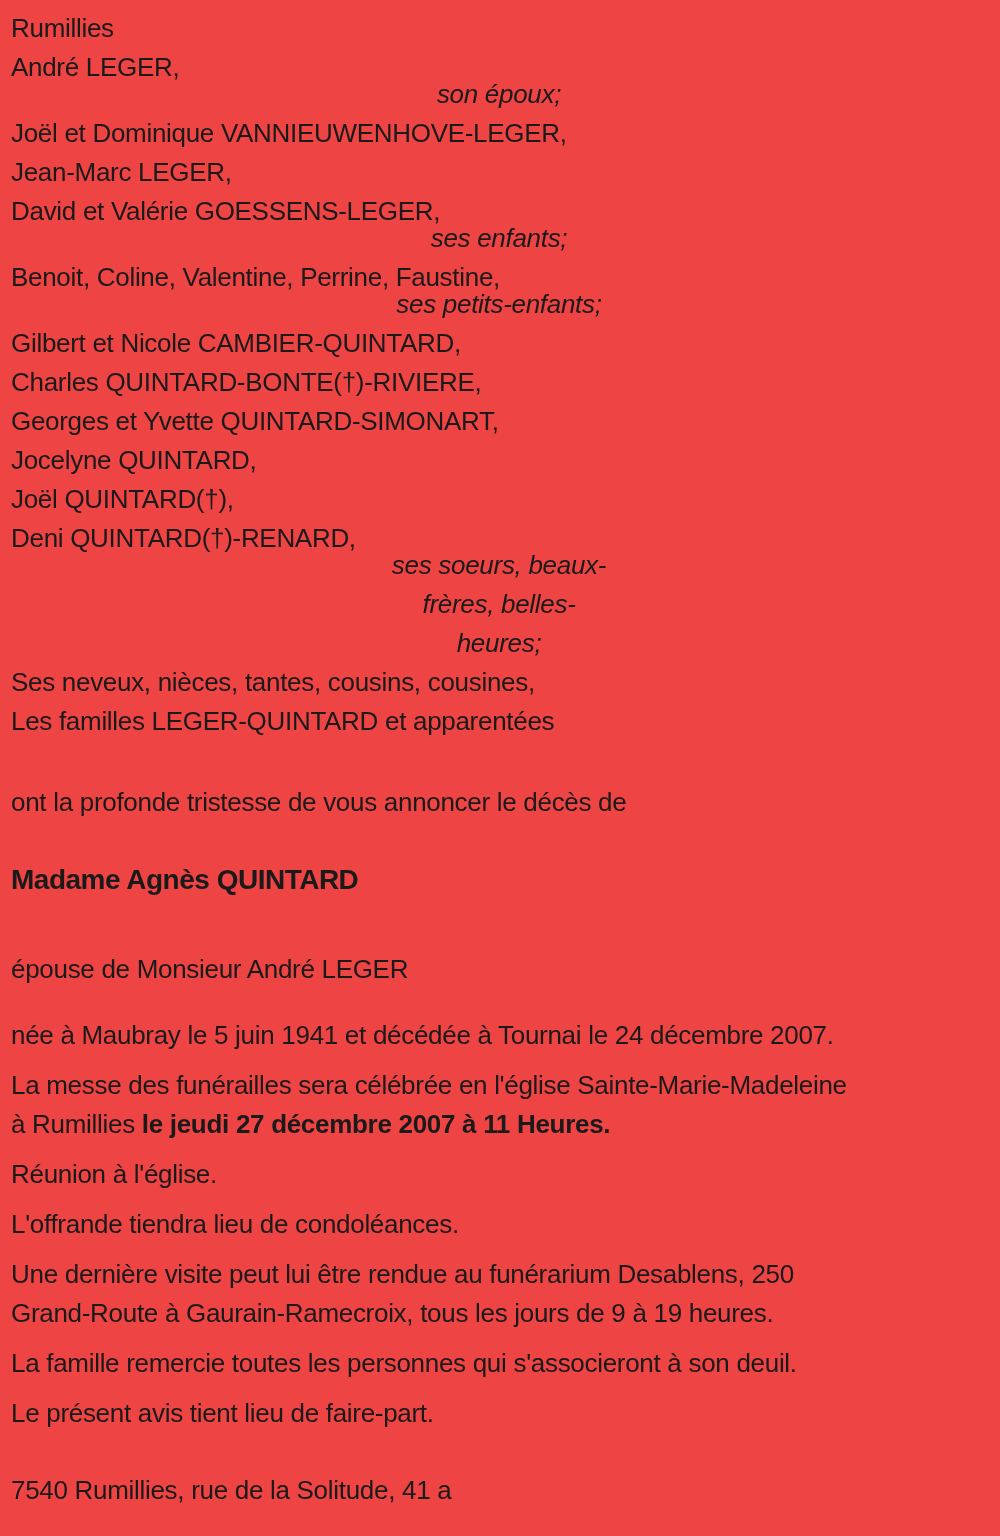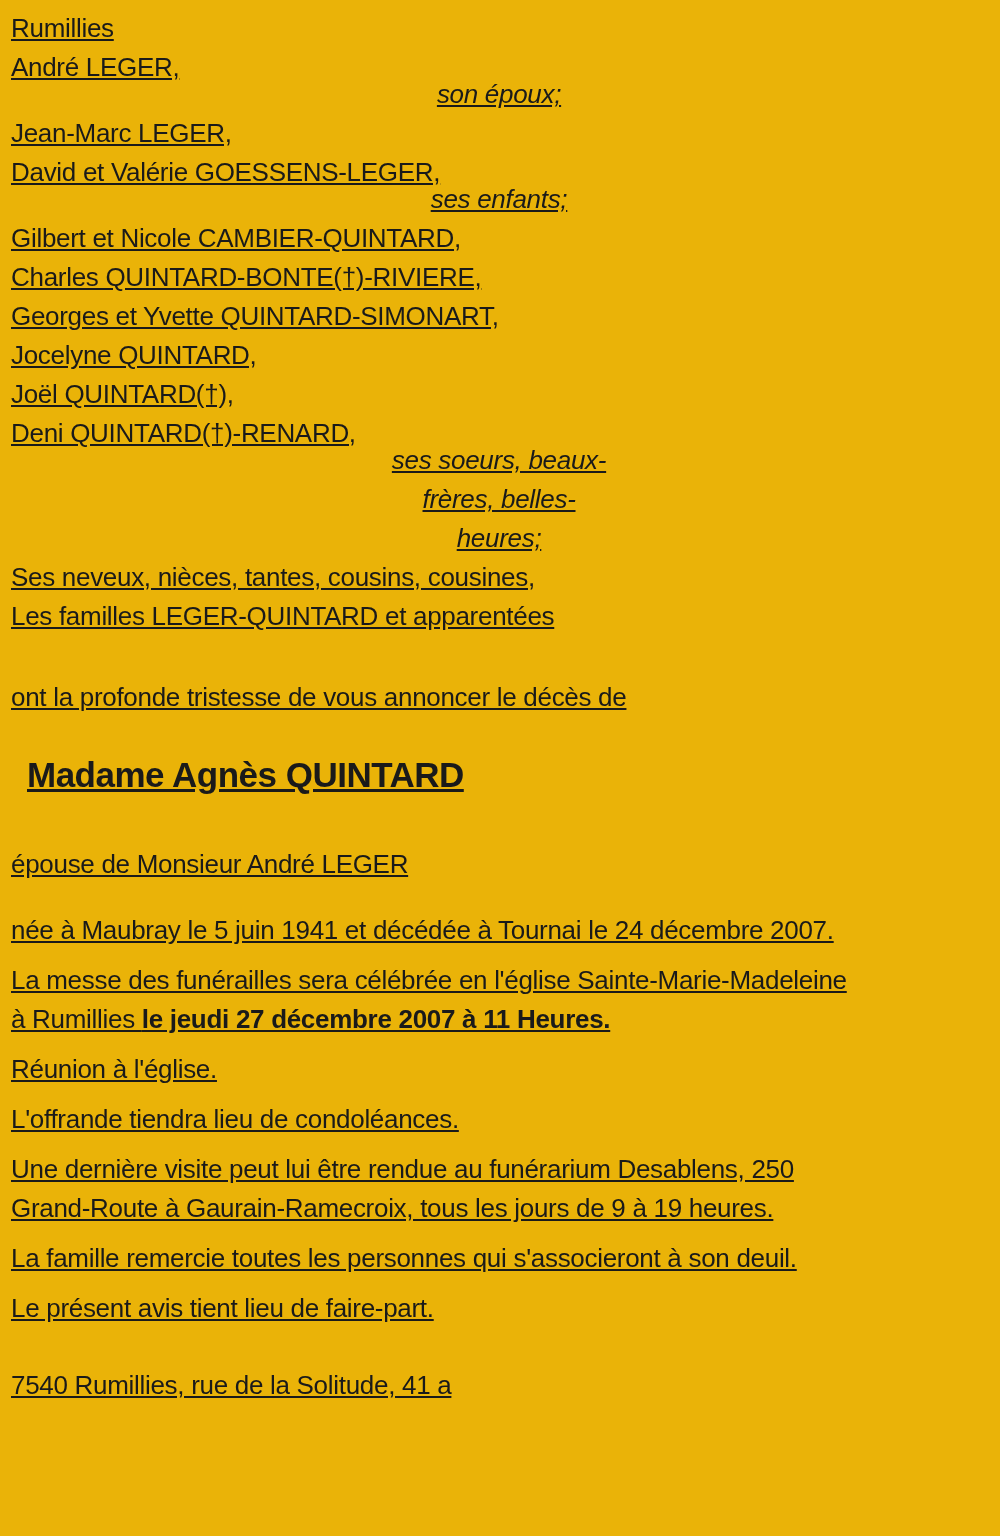--- a/index.html
+++ b/index.html
@@ -18,51 +18,58 @@
   }
   .line { line-height: 39px; white-space: nowrap; }
   .group { margin: 0; }
   .labels {
     text-align: center;
     font-style: italic;
     margin-top: -12px;
   }
   .intro { margin-top: 42px; }
   .deceased {
-    font-size: 35px;
+    font-size: 28px;
     line-height: 52px;
     font-weight: 700;
     letter-spacing: -0.5px;
-    margin: 32px 0 0 16px;
+    margin: 32px 0 0 0;
     white-space: nowrap;
   }
   .relation { margin-top: 44px; }
   #info-lines { margin-top: 27px; }
   .para { margin-top: 11px; }
   .b { font-weight: 700; }
   .address { margin-top: 38px; }
 </style>
 </head>
 <body>
 
-<div class="page" style="color: rgb(26, 26, 26); background: #eab308; text-decoration: underline;">
+<div class="page" style="color: rgb(26, 26, 26); background: #ef4444;">
   <div class="line">Rumillies</div>
 
   <div id="family-groups">
       <div class="group">
         <div class="line">André LEGER,</div>
         <div class="labels">
           <div class="line">son époux;</div>
         </div>
       </div>
       <div class="group">
+        <div class="line">Joël et Dominique VANNIEUWENHOVE-LEGER,</div>
         <div class="line">Jean-Marc LEGER,</div>
         <div class="line">David et Valérie GOESSENS-LEGER,</div>
         <div class="labels">
           <div class="line">ses enfants;</div>
+        </div>
+      </div>
+      <div class="group">
+        <div class="line">Benoit, Coline, Valentine, Perrine, Faustine,</div>
+        <div class="labels">
+          <div class="line">ses petits-enfants;</div>
         </div>
       </div>
       <div class="group">
         <div class="line">Gilbert et Nicole CAMBIER-QUINTARD,</div>
         <div class="line">Charles QUINTARD-BONTE(†)-RIVIERE,</div>
         <div class="line">Georges et Yvette QUINTARD-SIMONART,</div>
         <div class="line">Jocelyne QUINTARD,</div>
         <div class="line">Joël QUINTARD(†),</div>
         <div class="line">Deni QUINTARD(†)-RENARD,</div>
         <div class="labels">

